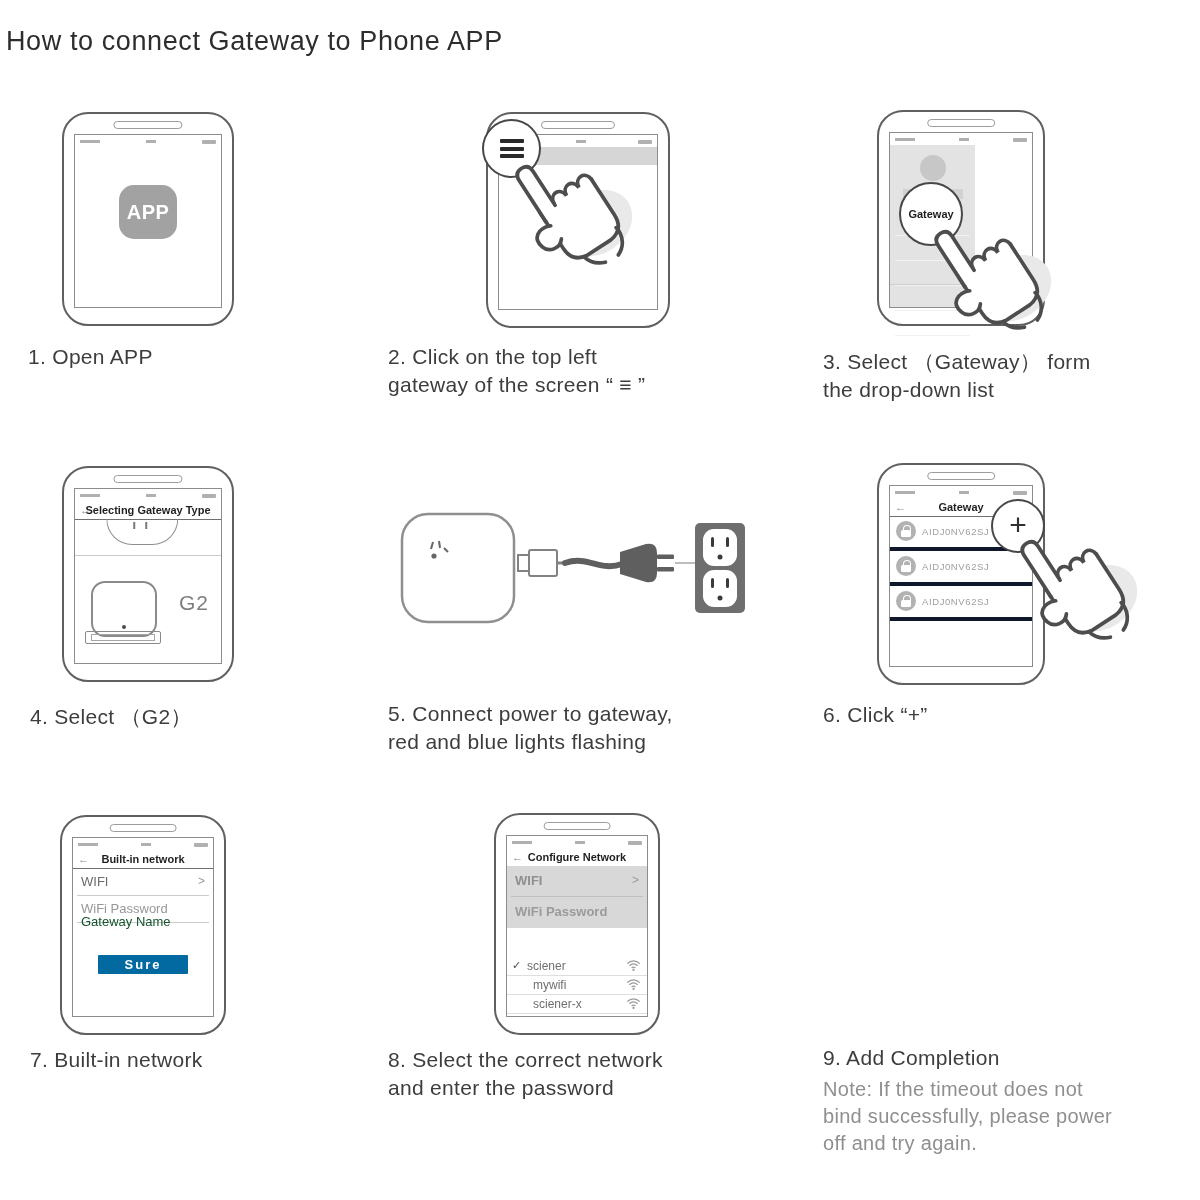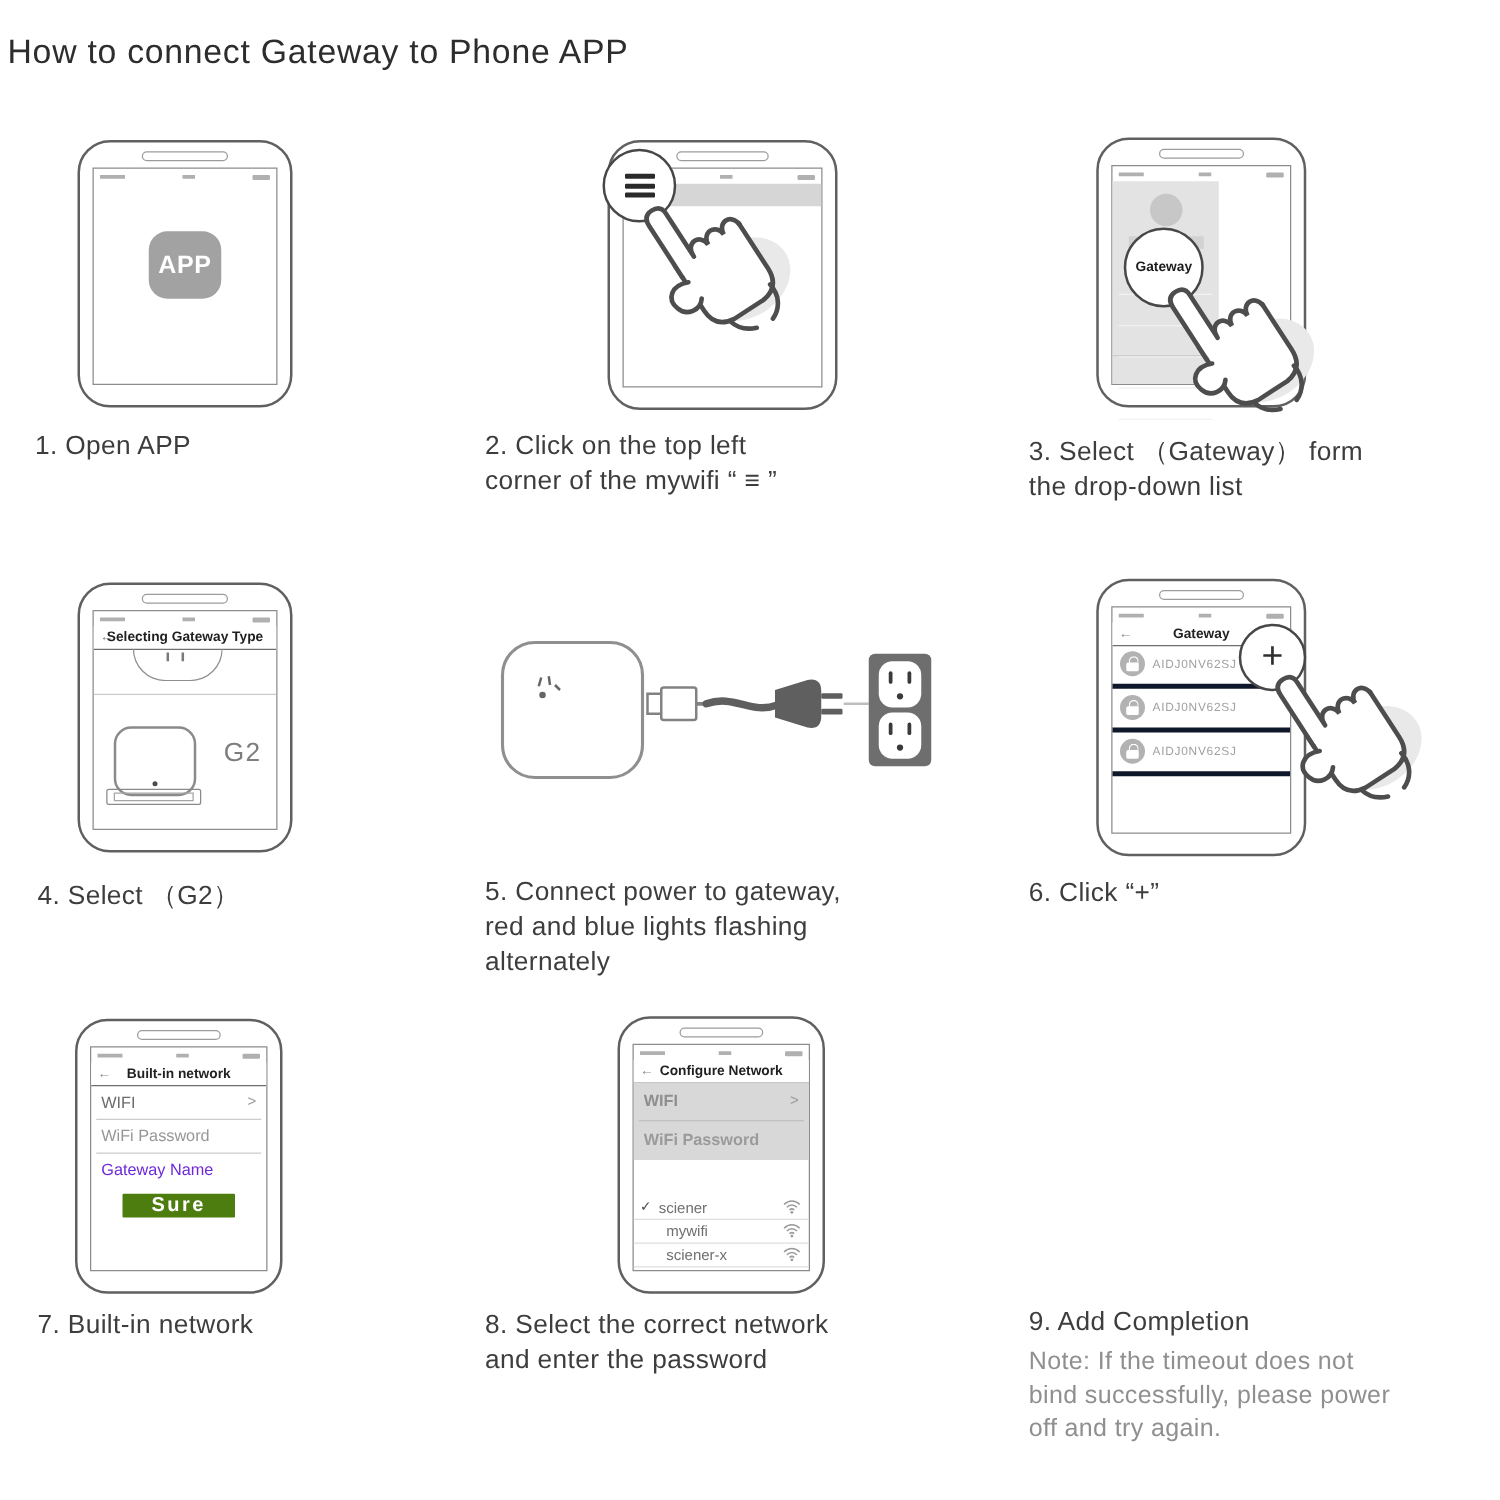--- a/index.html
+++ b/index.html
@@ -65,22 +65,22 @@
   .p6-rows{position:absolute;top:30px;left:0;right:0;}
   .p6-row{position:relative;height:31px;border-bottom:4px solid #0f172a;}
   .p6-ava{position:absolute;left:6px;top:5px;width:20px;height:20px;border-radius:50%;background:#b2b2b2;}
   .p6-ava b{position:absolute;left:5px;top:9px;width:10px;height:7px;background:#fff;border-radius:1.5px;}
   .p6-ava u{position:absolute;left:7px;top:4px;width:6px;height:5px;border:1.5px solid #fff;border-bottom:none;border-radius:4px 4px 0 0;}
   .p6-id{position:absolute;left:32px;top:10px;font-size:9.5px;letter-spacing:.6px;color:#a0a0a0;}
   
   .rowline{position:absolute;left:4px;right:4px;border-top:1px solid #ccc;}
   .rlabel{position:absolute;left:8px;font-size:13px;}
   .rchev{position:absolute;right:8px;font-size:12px;color:#9a9a9a;}
-  .sure-btn{position:absolute;left:18%;width:64%;height:19px;background:#4d7c0f;border-radius:1px;
-            display:flex;align-items:center;justify-content:center;color:#fff;font-weight:bold;font-size:16px;letter-spacing:2px;}
+  .sure-btn{position:absolute;left:18%;width:64%;height:19px;background:#0369a1;border-radius:1px;
+            display:flex;align-items:center;justify-content:center;color:#fff;font-weight:bold;font-size:13px;letter-spacing:2px;}
   .p8-panel{position:absolute;top:30px;left:0;right:0;height:62px;background:#d8d8d8;}
   .p8-panel .line{position:absolute;top:30px;left:4px;right:4px;border-top:1px solid #c0c0c0;}
   .net-row{position:absolute;left:0;right:0;height:19px;border-bottom:1px solid #dedede;}
   .net-name{position:absolute;top:3px;font-size:12px;color:#6f6f6f;}
   .net-check{position:absolute;left:5px;top:3px;font-size:11px;color:#4a4a4a;}
   .wifi-ic{position:absolute;right:6px;top:3px;}
 </style>
 </head>
 <body>
 
@@ -122,21 +122,21 @@
       <path d="M44,58 L44,104 Q44,122 62,124 L92,124 Q110,122 110,103 L110,57" fill="#fff" stroke="#4d4d4d" stroke-width="4" stroke-linecap="round"></path>
       <path d="M62,58 c1,-12 15,-12 16,0 c1,-12 15,-12 16,0 c1,-12 15,-12 16,0" fill="#fff" stroke="#4d4d4d" stroke-width="4" stroke-linecap="round"></path>
       <path d="M46,76 C32,70 22,78 26,90 C29,100 42,102 48,94" fill="#fff" stroke="#4d4d4d" stroke-width="4" stroke-linecap="round"></path>
       <path d="M44,70 L44,17 Q44,7 53,7 Q62,7 62,16 L62,60" fill="#fff" stroke="#4d4d4d" stroke-width="4" stroke-linecap="round"></path>
       <path d="M58,124 C60,132 66,138 74,141 M104,116 C106,128 100,138 90,142" fill="none" stroke="#4d4d4d" stroke-width="4" stroke-linecap="round"></path>
     </g>
   </svg>
 </div>
 <div class="caption" style="left:388px;top:343px;width:300px;">
   <div>2. Click on the top left</div>
-  <div>corner of the mywifi “ ≡ ”</div>
+  <div>gateway of the screen “ ≡ ”</div>
 </div>
 
 <div class="phone" style="left:877px;top:110px;width:164px;height:212px;">
   <div class="speaker"></div>
   <div class="screen">
     <div class="sb">
         <i class="sg"></i>
         <i class="tm"></i>
         <i class="bt"></i>
       </div>
@@ -227,21 +227,20 @@
     <circle cx="328" cy="59" r="2.5" fill="#3a3a3a"></circle>
     <rect x="311" y="72" width="34" height="37" rx="11" fill="#fff"></rect>
     <rect x="319" y="80" width="3" height="10" rx="1.5" fill="#3a3a3a"></rect>
     <rect x="334" y="80" width="3" height="10" rx="1.5" fill="#3a3a3a"></rect>
     <circle cx="328" cy="100" r="2.5" fill="#3a3a3a"></circle>
   </g>
 </svg>
 <div class="caption" style="left:388px;top:700px;width:400px;">
   <div>5. Connect power to gateway,</div>
   <div>red and blue lights flashing</div>
-  <div>alternately</div>
 </div>
 
 <div class="phone" style="left:877px;top:463px;width:164px;height:218px;">
   <div class="speaker"></div>
   <div class="screen">
     <div class="sb">
         <i class="sg"></i>
         <i class="tm"></i>
         <i class="bt"></i>
       </div>
@@ -299,21 +298,21 @@
       </div>
     <div class="hdr">
       <span class="back">←</span>
       <span>Built-in network</span>
     </div>
     <span class="rlabel" style="top:36px;color:#6b6b6b;">WIFI</span>
     <span class="rchev" style="top:36px;">&gt;</span>
     <span class="rowline" style="top:57px;"></span>
     <span class="rlabel" style="top:63px;color:#979797;">WiFi Password</span>
     <span class="rowline" style="top:84px;"></span>
-    <span class="rlabel" style="top:90px;color:#6d28d9;">Gateway Name</span>
+    <span class="rlabel" style="top:76px;color:#14532d;">Gateway Name</span>
     <div class="sure-btn" style="top:117px;">Sure</div>
   </div>
 </div>
 <div class="caption" style="left:30px;top:1046px;text-align:right;">7. Built-in network</div>
 
 <div class="phone" style="left:494px;top:813px;width:162px;height:218px;">
   <div class="speaker"></div>
   <div class="screen">
     <div class="sb">
         <i class="sg"></i>

